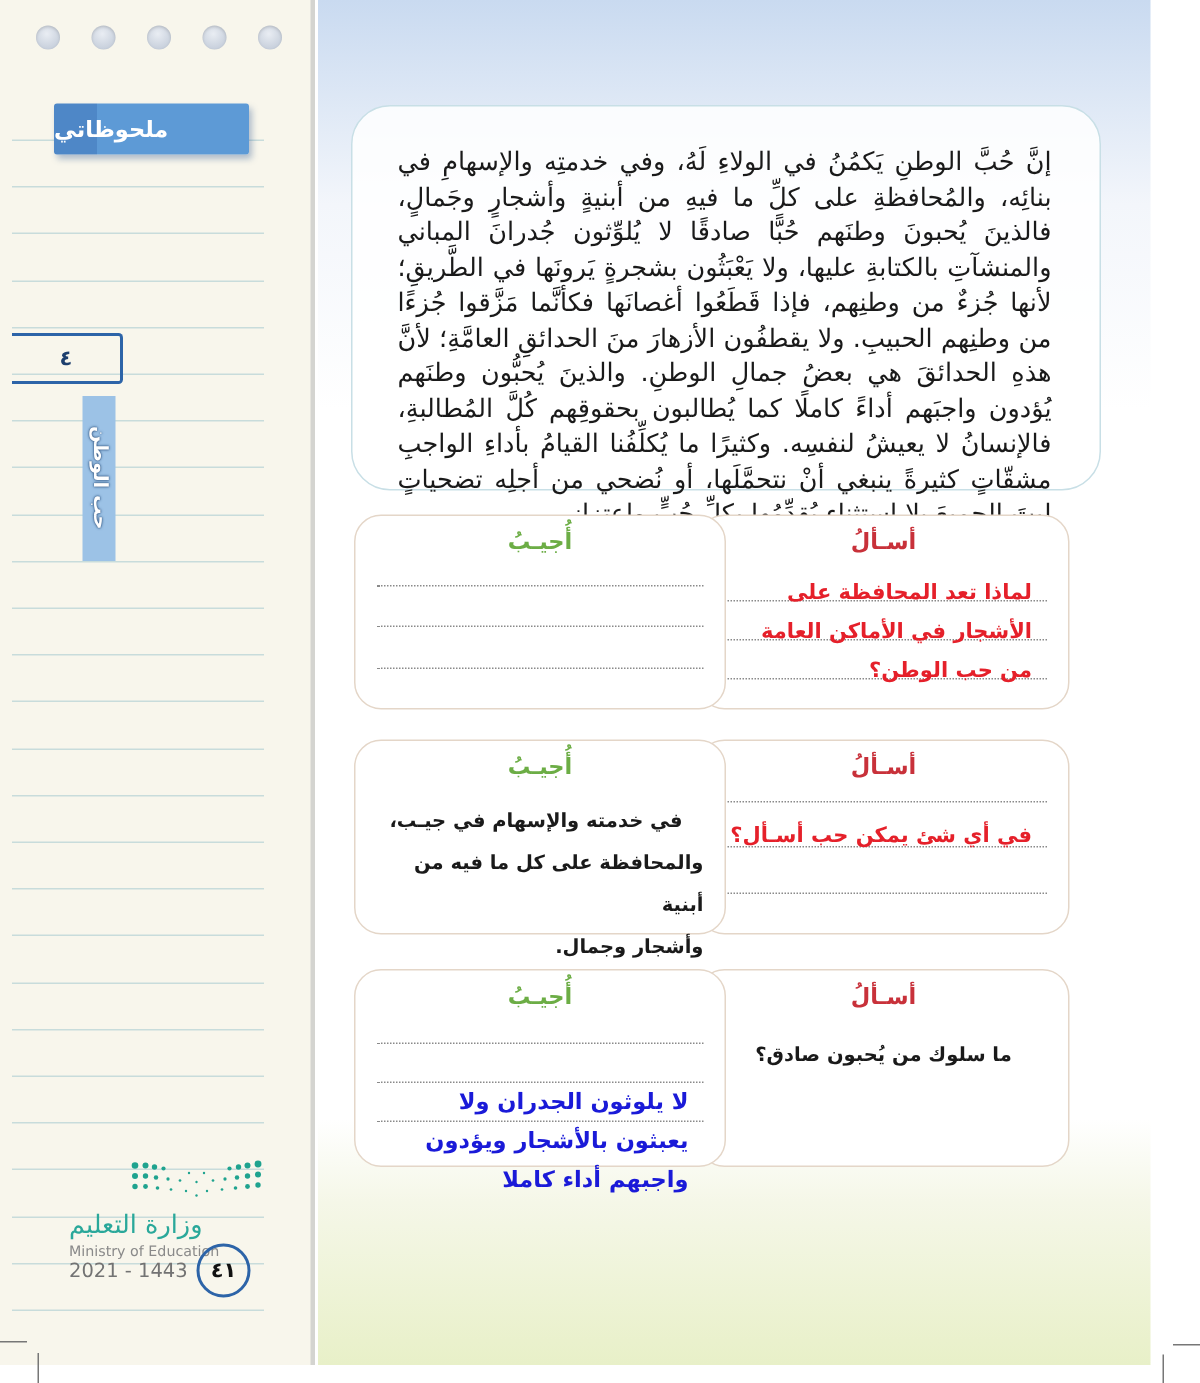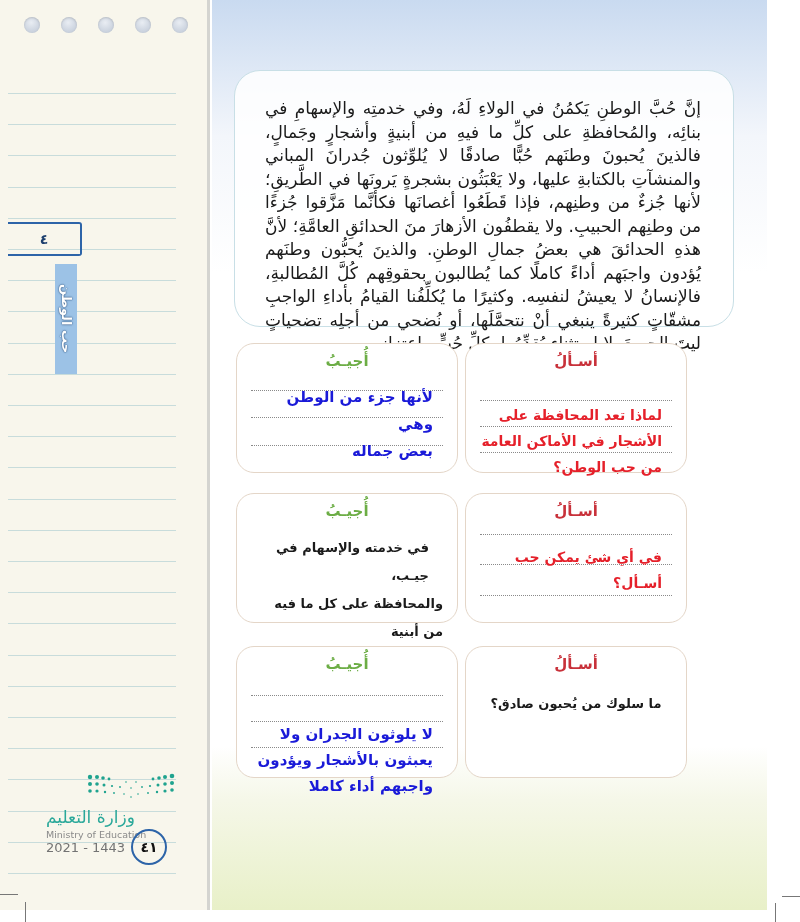--- a/index.html
+++ b/index.html
@@ -73,21 +73,21 @@
     position: absolute; left: 22px; top: 70px; width: 500px; height: 257px;
     border: 1.5px solid #c8dfe6; border-radius: 26px;
     background: rgba(255,255,255,0.85);
     box-sizing: border-box; padding: 14px 20px 0 18px;
   }
   .reading p {
     margin: 12px; direction: rtl; text-align: justify; text-align-last: right;
     font-size: 17px; line-height: 23.5px; font-weight: normal; color: #1a1a1a;
   }
   .card {
-    position: absolute; width: 222px; height: 130px;
+    position: absolute; width: 248px; height: 130px;
     border: 1.5px solid #e4d6c8; border-radius: 18px;
     background: #fff; box-sizing: border-box; direction: rtl;
   }
   .card .title {
     text-align: center; font-weight: bold; font-size: 15px; margin-top: 8px; height: 20px;
   }
   .card.ask .title { color: #c8313a; }
   .card.answer .title { color: #6cad45; }
   .dots {
     position: absolute; left: 14px; right: 14px; height: 0;
@@ -135,20 +135,23 @@
       <div class="ruled-line" style="top: 655px;"></div>
       <div class="ruled-line" style="top: 686px;"></div>
       <div class="ruled-line" style="top: 717px;"></div>
       <div class="ruled-line" style="top: 748px;"></div>
       <div class="ruled-line" style="top: 779px;"></div>
       <div class="ruled-line" style="top: 811px;"></div>
       <div class="ruled-line" style="top: 842px;"></div>
       <div class="ruled-line" style="top: 873px;"></div>
     </div>
 
+  <div class="notes-tab">
+    <span>ملحوظاتي</span>
+  </div>
 
   <div class="unit-box">
     <span>٤</span>
   </div>
 
   <div class="lesson-ribbon">
     <span>حب الوطن</span>
   </div>
 
   <svg class="ministry-logo" viewBox="0 0 90 28">
@@ -198,35 +201,31 @@
 <div class="main">
   <div class="reading">
     <p>إنَّ حُبَّ الوطنِ يَكمُنُ في الولاءِ لَهُ، وفي خدمتِه والإسهامِ في بنائِه، والمُحافظةِ على كلِّ ما فيهِ من أبنيةٍ وأشجارٍ وجَمالٍ، فالذينَ يُحبونَ وطنَهم حُبًّا صادقًا لا يُلوِّثون جُدرانَ المباني والمنشآتِ بالكتابةِ عليها، ولا يَعْبَثُون بشجرةٍ يَرونَها في الطَّريقِ؛ لأنها جُزءٌ من وطنِهم، فإذا قَطَعُوا أغصانَها فكأنَّما مَزَّقوا جُزءًا من وطنِهم الحبيبِ. ولا يقطفُون الأزهارَ منَ الحدائقِ العامَّةِ؛ لأنَّ هذهِ الحدائقَ هي بعضُ جمالِ الوطنِ. والذينَ يُحبُّون وطنَهم يُؤدون واجبَهم أداءً كاملًا كما يُطالبون بحقوقِهم كُلَّ المُطالبةِ، فالإنسانُ لا يعيشُ لنفسِه. وكثيرًا ما يُكلِّفُنا القيامُ بأداءِ الواجبِ مشقّاتٍ كثيرةً ينبغي أنْ نتحمَّلَها، أو نُضحي من أجلِه تضحياتٍ ليتَ الجميعَ بِلا استثناءٍ يُقدِّمُها بِكلِّ حُبٍّ واعتزازٍ.</p>
   </div>
 
   <div class="card ask" style="left:253px; top:343px; height:130px;">
     <div class="title">أسـألُ</div>
     <div class="dots" style="top:56px"></div>
     <div class="dots" style="top:82px"></div>
     <div class="dots" style="top:108px"></div>
-    <div class="lines-text red-text" style="top:38px; line-height:26px;margin-top:20px;">
+    <div class="lines-text red-text" style="top:38px; line-height:26px;">
       <div>لماذا تعد المحافظة على</div>
       <div>الأشجار في الأماكن العامة</div>
       <div>من حب الوطن؟</div>
     </div>
   </div>
   <div class="card answer" style="left:24px; top:343px; height:130px;">
     <div class="title">أُجيـبُ</div>
     <div class="dots" style="top:46px"></div>
     <div class="dots" style="top:73px"></div>
     <div class="dots" style="top:101px"></div>
-    <div class="lines-text blue-text" style="top:40px; font-size:15px; line-height:27px;">
-      <div>لأنها جزء من الوطن وهي</div>
-      <div>بعض جماله</div>
-    </div>
   </div>
 
   <div class="card ask" style="left:253px; top:493px; height:130px;">
     <div class="title">أسـألُ</div>
     <div class="dots" style="top:40px"></div>
     <div class="dots" style="top:70px"></div>
     <div class="dots" style="top:101px"></div>
     <div class="lines-text red-text" style="top:50px;">
       <div>في أي شئ يمكن حب أسـأل؟</div>
     </div>

